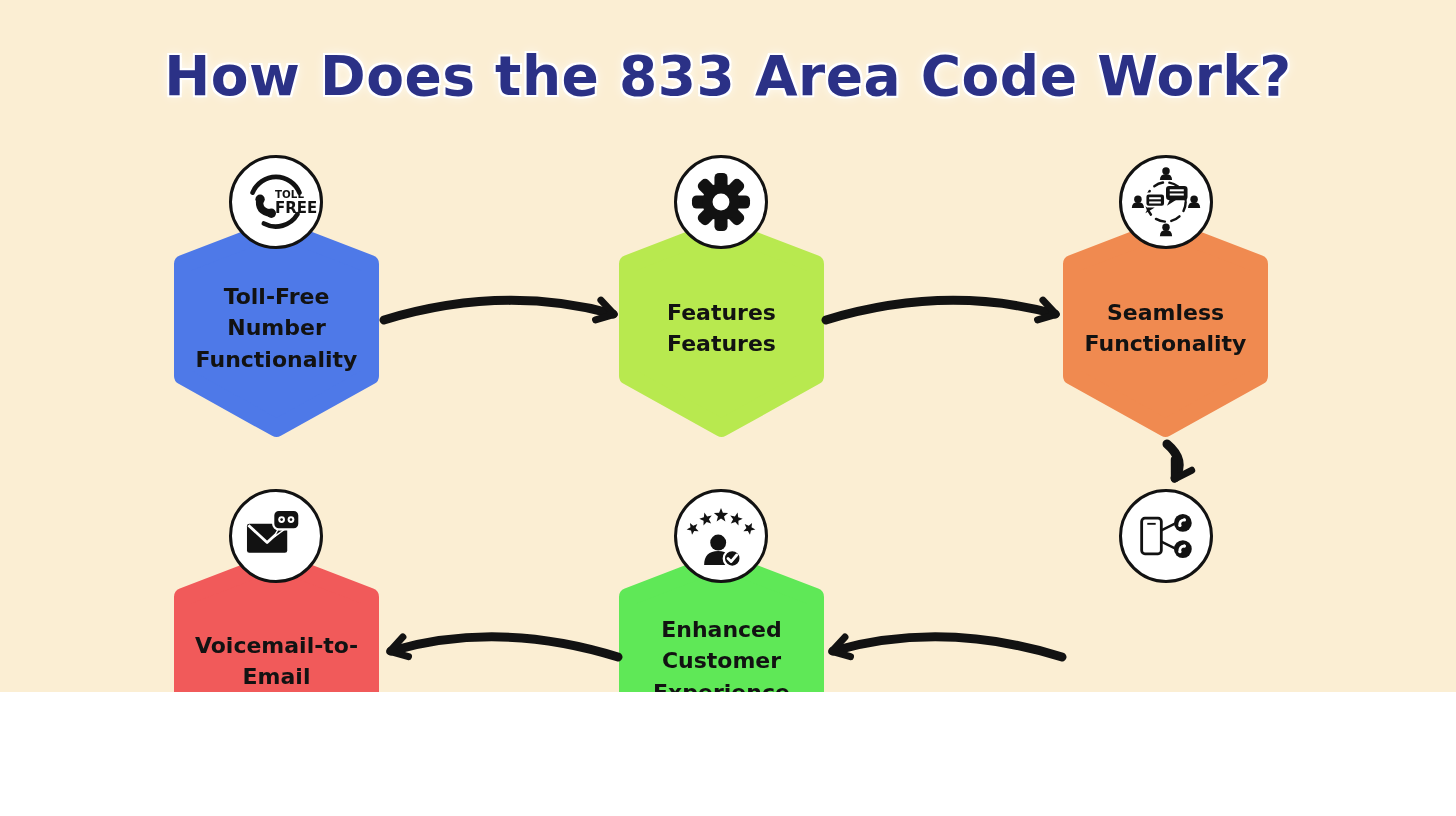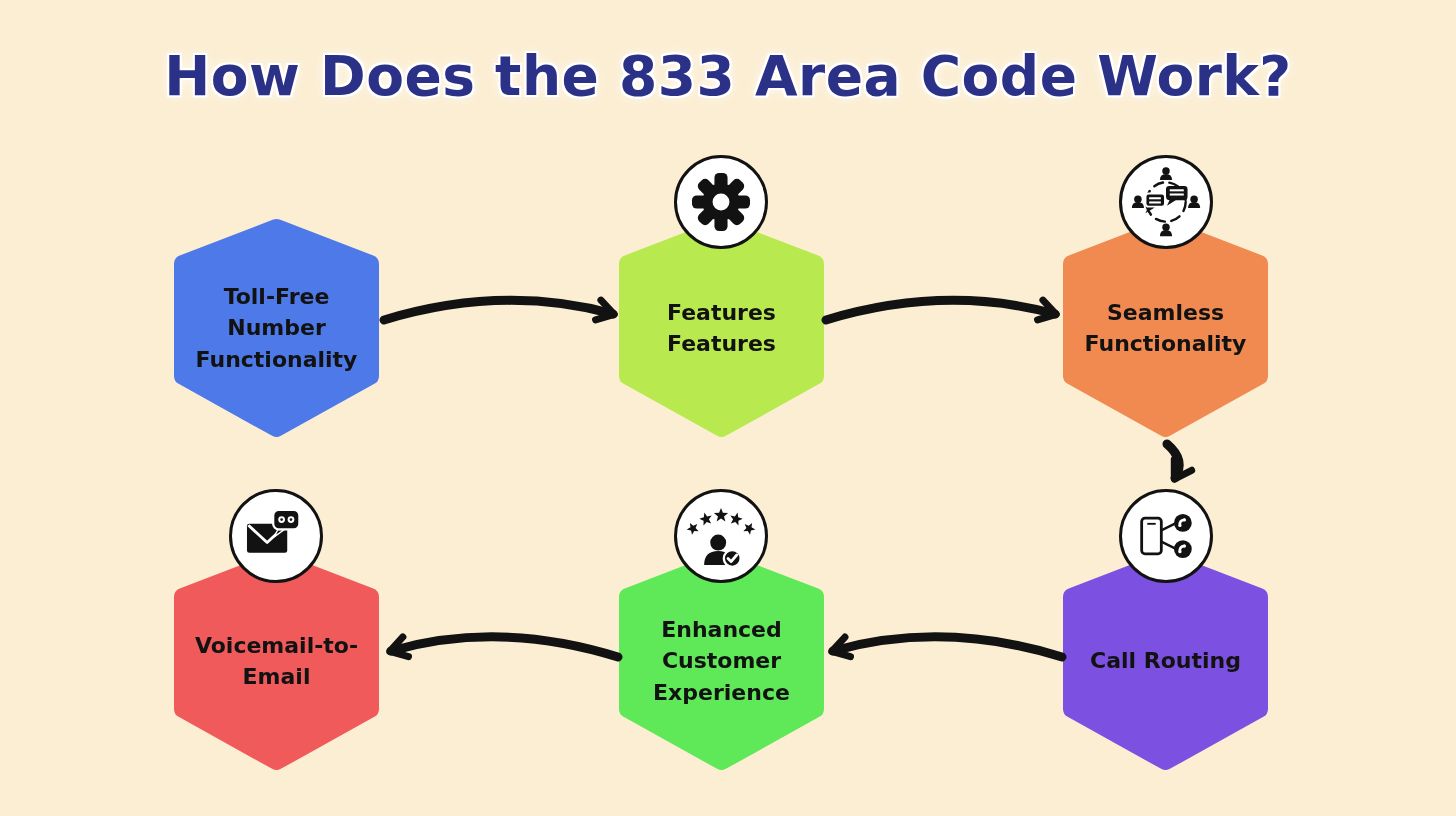--- a/index.html
+++ b/index.html
@@ -1,18 +1,18 @@
 <!DOCTYPE html>
 <html><head>
 <meta charset="utf-8">
 <style>
   * { margin:0; padding:0; box-sizing:border-box; }
   body { font-family:"DejaVu Sans","Liberation Sans",sans-serif; }
   .canvas{
-    position:relative; width:1456px; height:816px;
+    position:relative; width:1456px; height:692px;
     background:#FBEED3; overflow:hidden;
   }
   .title{
     position:absolute; top:44px; left:0; width:100%;
     text-align:center; font-size:55px; font-weight:bold;
     color:#2B3186; letter-spacing:.5px;
     text-shadow:-2px -2px 0 #fff, 2px -2px 0 #fff, -2px 2px 0 #fff,
                  2px 2px 0 #fff, 0 0 12px rgba(255,255,255,.95);
   }
   .node{ position:absolute; width:205px; height:220px; z-index:1; }
@@ -65,42 +65,51 @@
     <div class="node-label">Voicemail-to-Email</div>
   </div>
 
   <div class="node" style="left:619px; top:551px;">
     <svg class="hex" viewBox="0 0 205 220">
       <polygon points="102.5,10 196,46 196,158 102.5,210 9,158 9,46" stroke-width="18" stroke-linejoin="round" fill="#5FE857" stroke="#5FE857"></polygon>
     </svg>
     <div class="node-label">Enhanced Customer Experience</div>
   </div>
 
-  <div class="node" style="left:1063px; top:551px;">
-    <svg class="hex" viewBox="0 0 205 220">
-      <polygon points="102.5,10 196,46 196,158 102.5,210 9,158 9,46" stroke-width="18" stroke-linejoin="round" fill="#7C50E0" stroke="#7C50E0"></polygon>
-    </svg>
-    <div class="node-label">Call Routing</div>
-  </div>
 
   <svg class="arrows" width="1456" height="816" viewBox="0 0 1456 816">
     <defs>
       <marker id="arrowhead" viewBox="0 0 24 24" refX="17" refY="12" markerWidth="3.4" markerHeight="3.4" orient="auto-start-reverse">
         <path d="M 5 4 L 18 12 L 5 20" fill="none" stroke="#121212" stroke-width="5.5" stroke-linecap="round" stroke-linejoin="round"></path>
       </marker>
     </defs>
     <g fill="none" stroke="#121212" stroke-width="9" stroke-linecap="round">
       <path d="M 384 320 Q 503 284 613 314" marker-end="url(#arrowhead)"></path>
       <path d="M 826 320 Q 945 284 1055 314" marker-end="url(#arrowhead)"></path>
       <path d="M 1167 444 Q 1186 460 1175 478" marker-end="url(#arrowhead)"></path>
       <path d="M 1062 657 Q 943 620 833 651" marker-end="url(#arrowhead)"></path>
       <path d="M 618 657 Q 499 620 391 651" marker-end="url(#arrowhead)"></path>
     </g>
   </svg>
 
+  <div class="icon-circle" style="left:229px; top:155px;">
+    <svg viewBox="-47 -47 94 94">
+      <g stroke="#121212" stroke-linecap="round" fill="none">
+        <path d="M -25 -10 A 27 27 0 0 1 25 -10" stroke-width="5"></path>
+        <path d="M 23 13 A 27 27 0 0 1 -13 23" stroke-width="5"></path>
+      </g>
+      <g fill="#121212">
+        <circle cx="-17" cy="-3" r="5"></circle>
+        <circle cx="-5" cy="12" r="5"></circle>
+      </g>
+      <path d="M -17 -3 Q -20 10 -5 12" fill="none" stroke="#121212" stroke-width="8" stroke-linecap="round"></path>
+      <text x="-1" y="-4" font-size="11" font-weight="bold" fill="#121212" font-family="DejaVu Sans, sans-serif">TOLL</text>
+      <text x="-1" y="12" font-size="16" font-weight="bold" fill="#121212" font-family="DejaVu Sans, sans-serif">FREE</text>
+    </svg>
+  </div>
 
   <div class="icon-circle" style="left:674px; top:155px;">
     <svg viewBox="-47 -47 94 94">
       <g fill="#121212">
         <g>
           <rect x="-7" y="-31" width="14" height="16" rx="5"></rect>
           <rect x="-7" y="-31" width="14" height="16" rx="5" transform="rotate(45)"></rect>
           <rect x="-7" y="-31" width="14" height="16" rx="5" transform="rotate(90)"></rect>
           <rect x="-7" y="-31" width="14" height="16" rx="5" transform="rotate(135)"></rect>
           <rect x="-7" y="-31" width="14" height="16" rx="5" transform="rotate(180)"></rect>

